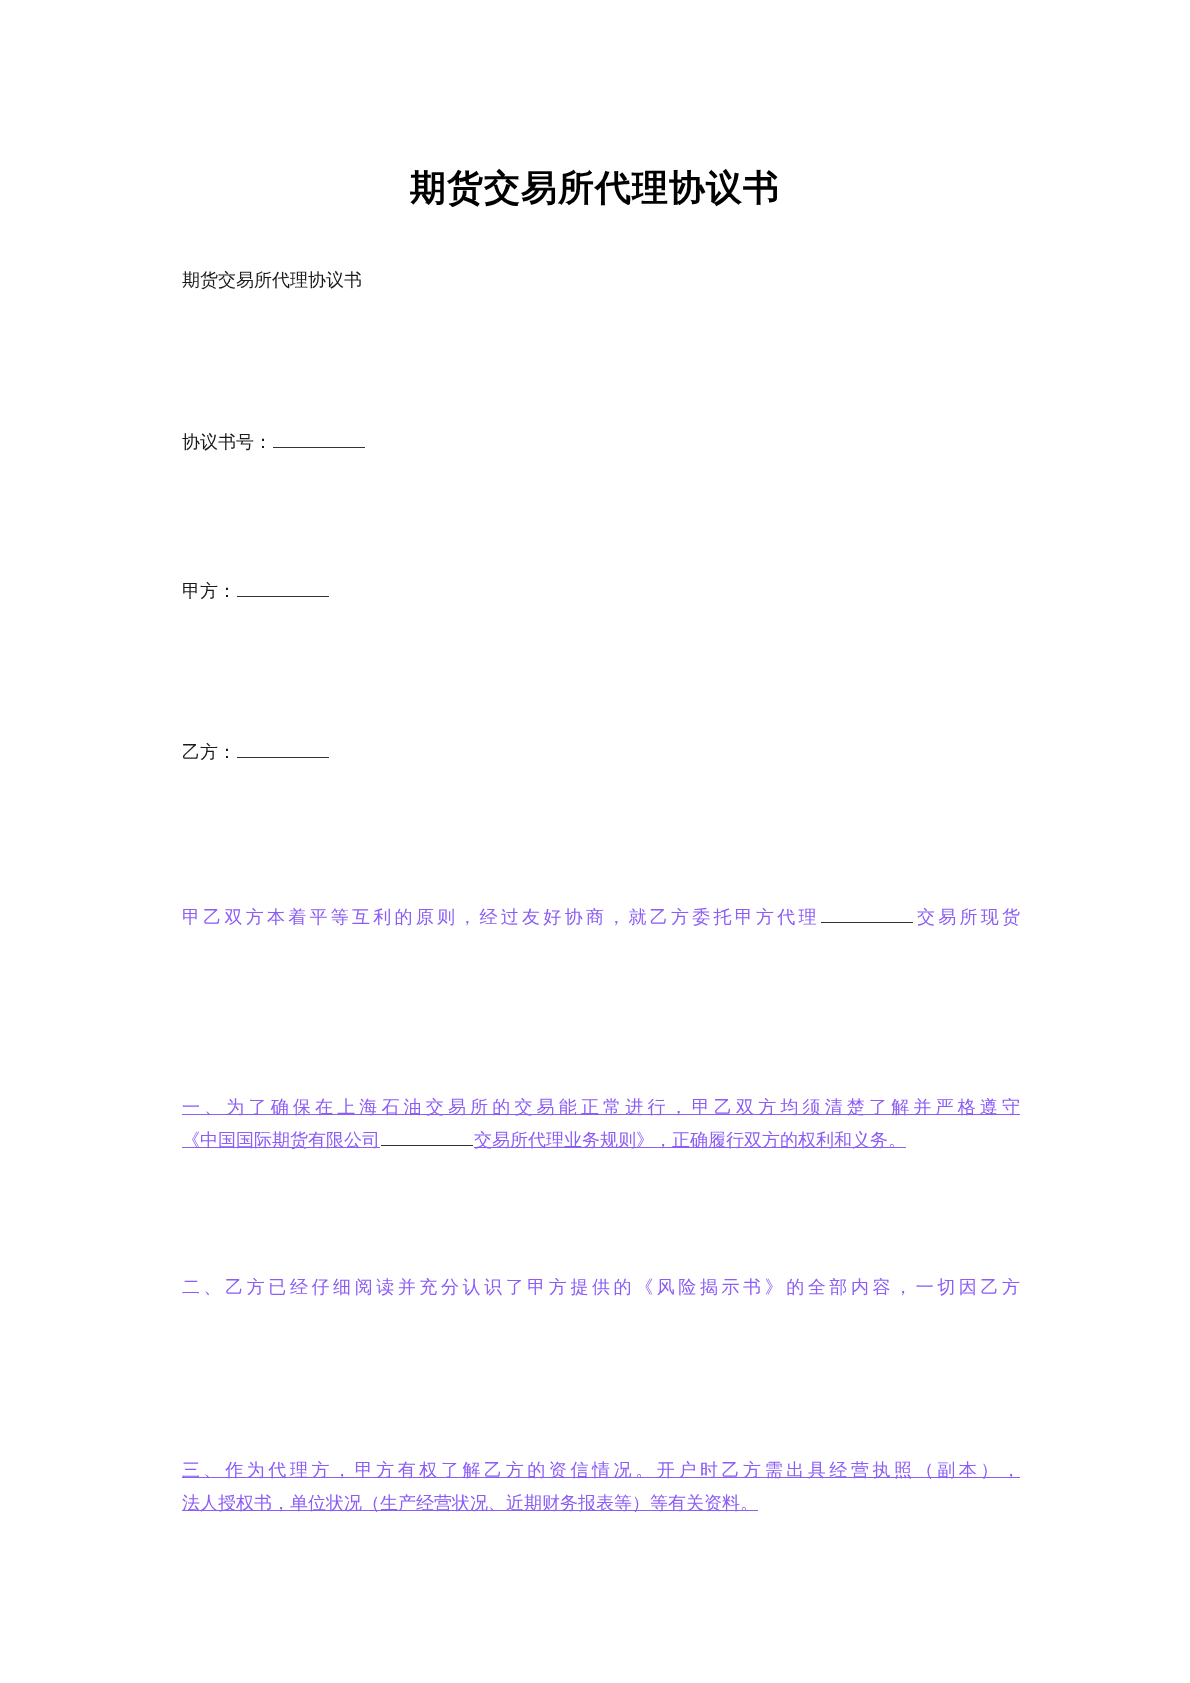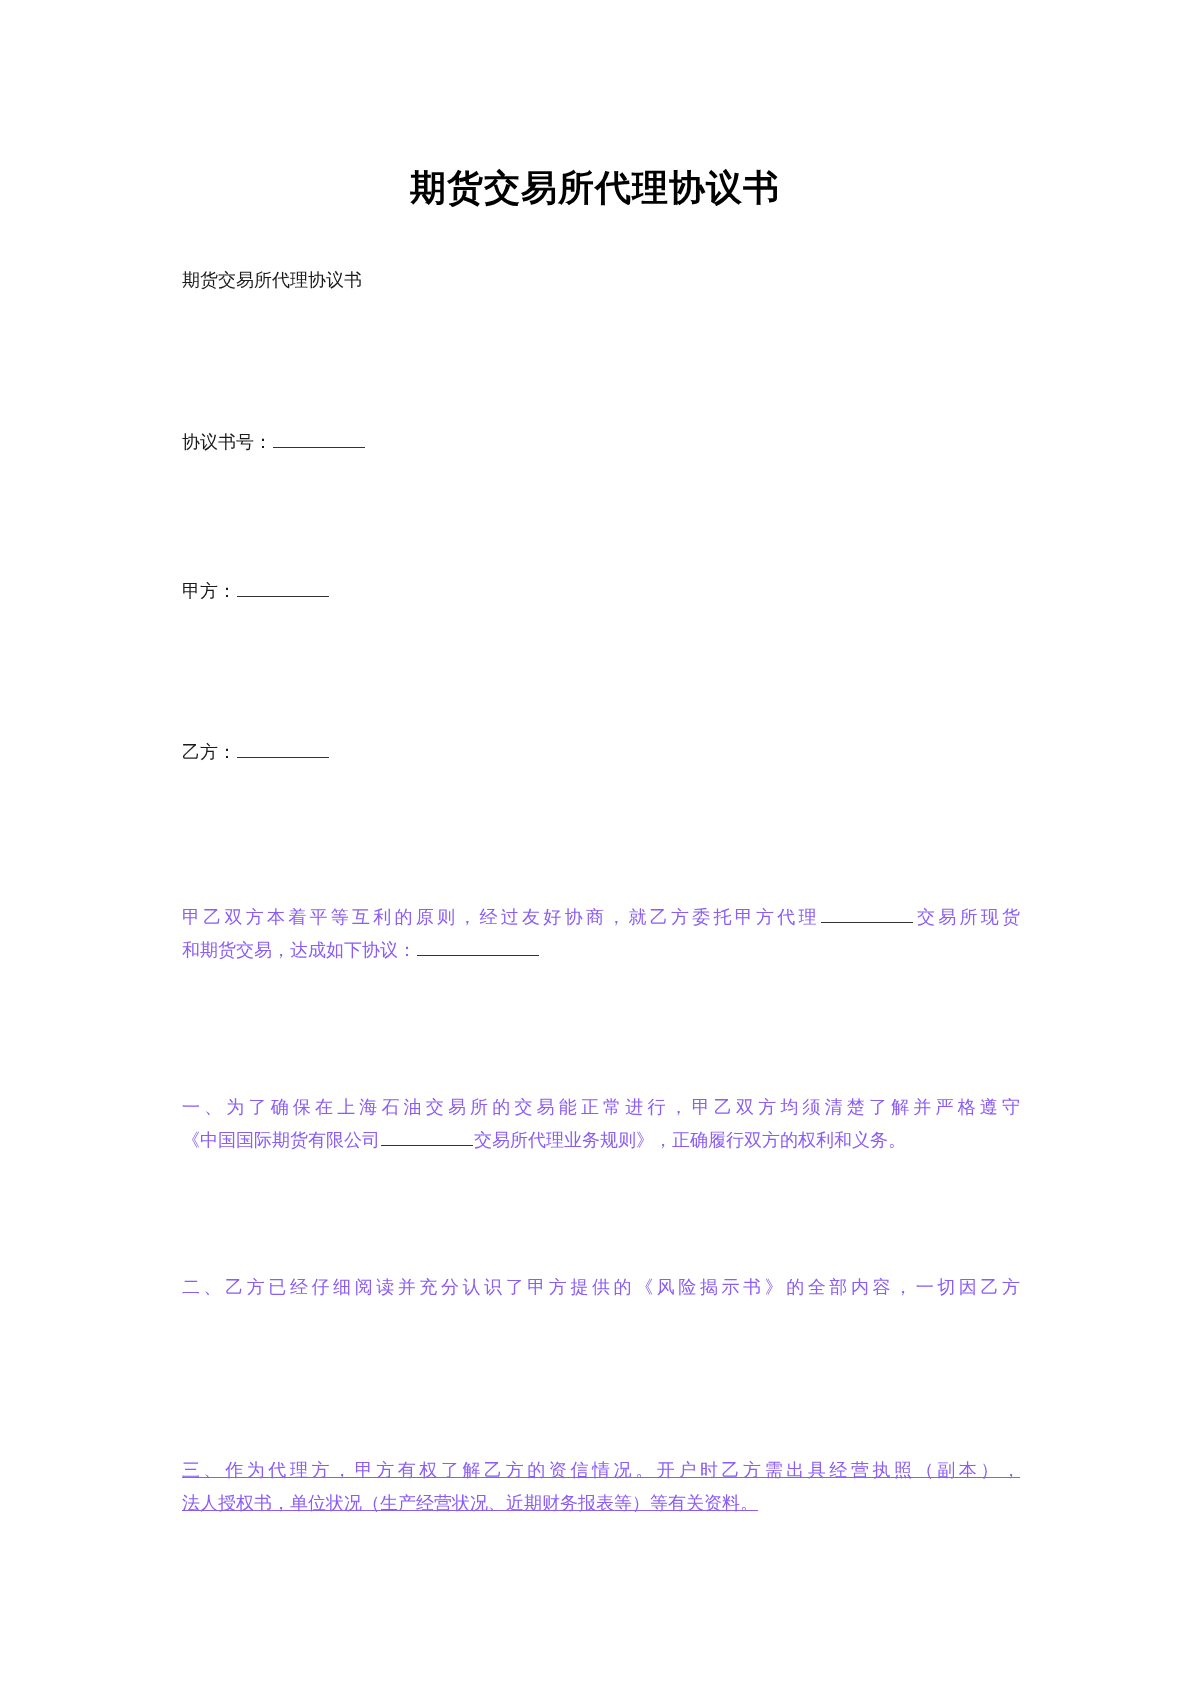--- a/index.html
+++ b/index.html
@@ -89,26 +89,23 @@
   </div>
 
   <div class="line" style="top:699px;margin-top:36px;">
     <span>乙方：</span><span class="blank w9"></span>
   </div>
 
   <div class="para" style="top:900px;">
     <span class="row">
       <span>甲乙双方本着平等互利的原则，经过友好协商，就乙方委托甲方代理</span><span class="blank w9"></span><span>交易所现货</span>
     </span>
-    <span class="row last">
-      <span>和期货交易，达成如下协议：</span><span class="blank w12"></span>
-    </span>
   </div>
 
-  <div class="para" style="top:1090px;">
+  <div class="para" style="top:1090px;text-decoration:underline;">
     <span class="row">一、为了确保在上海石油交易所的交易能正常进行，甲乙双方均须清楚了解并严格遵守</span>
     <span class="row last">
       <span>《中国国际期货有限公司</span><span class="blank w9"></span><span>交易所代理业务规则》，正确履行双方的权利和义务。</span>
     </span>
   </div>
 
   <div class="para" style="top:1270px;">
     <span class="row">二、乙方已经仔细阅读并充分认识了甲方提供的《风险揭示书》的全部内容，一切因乙方</span>
   </div>
 

